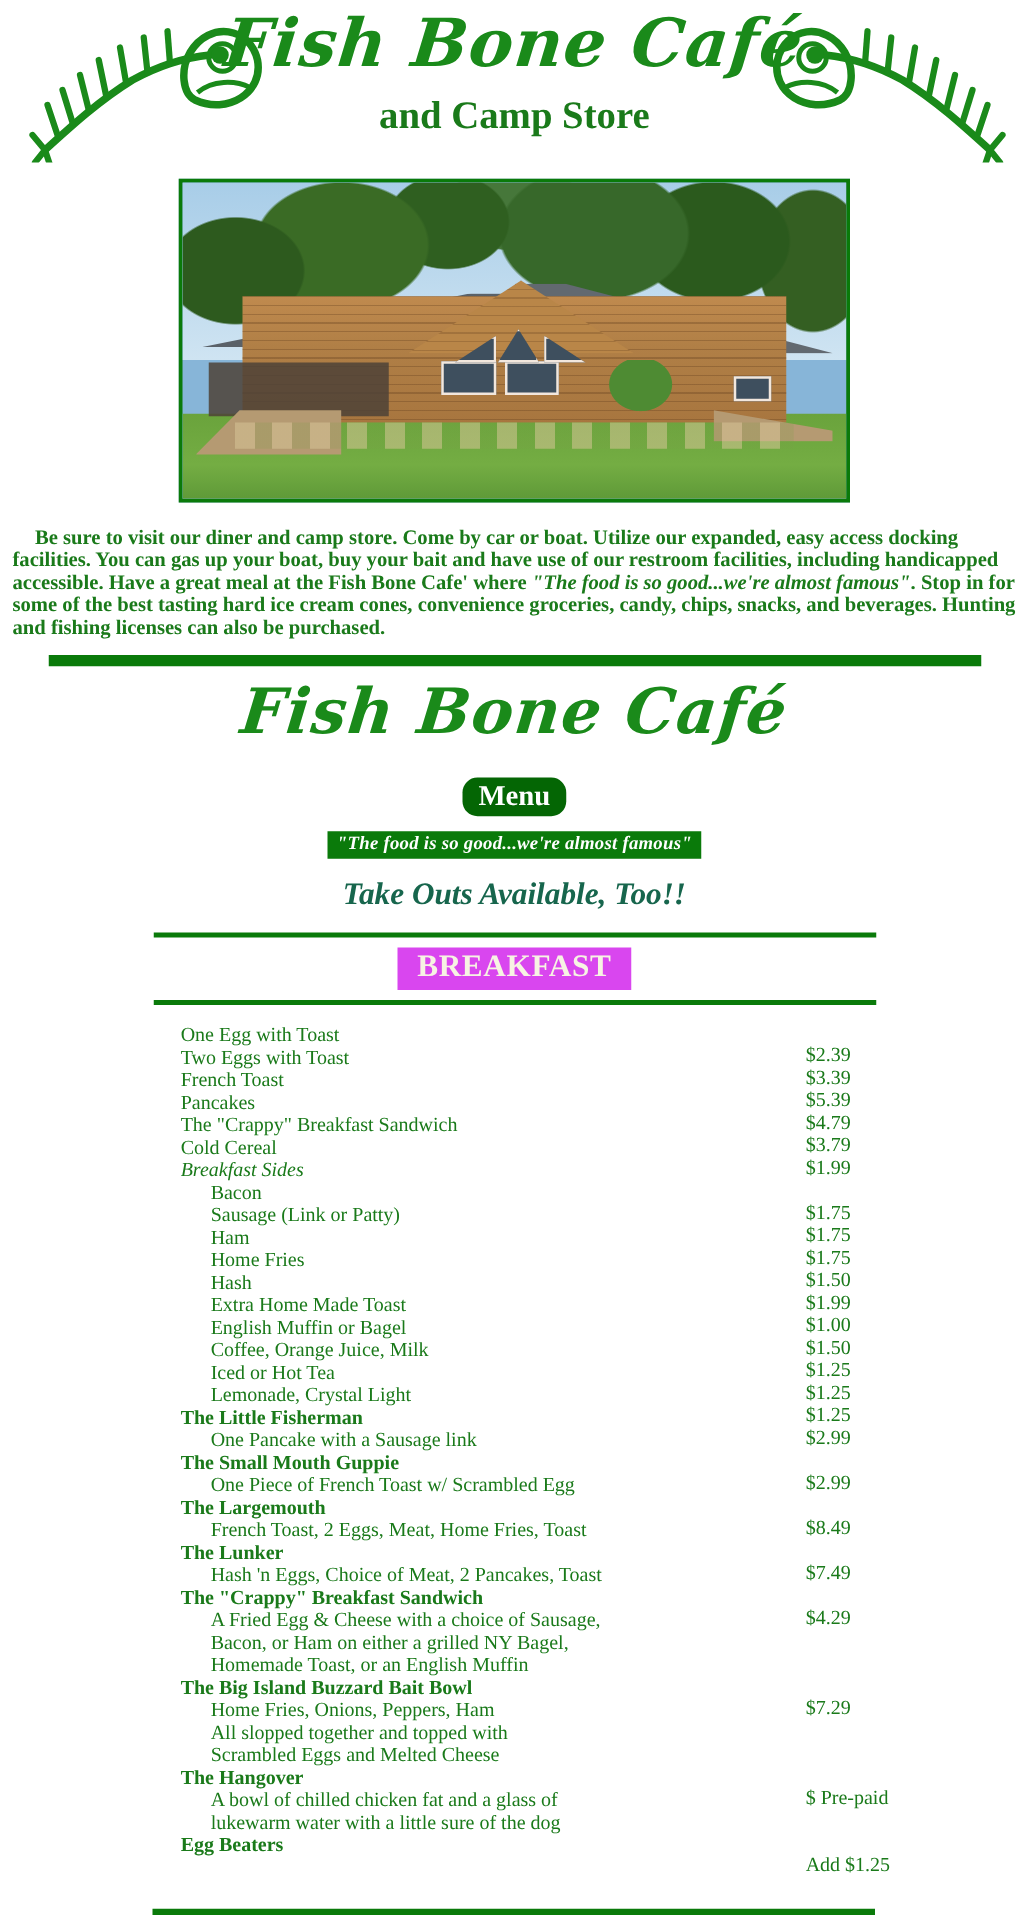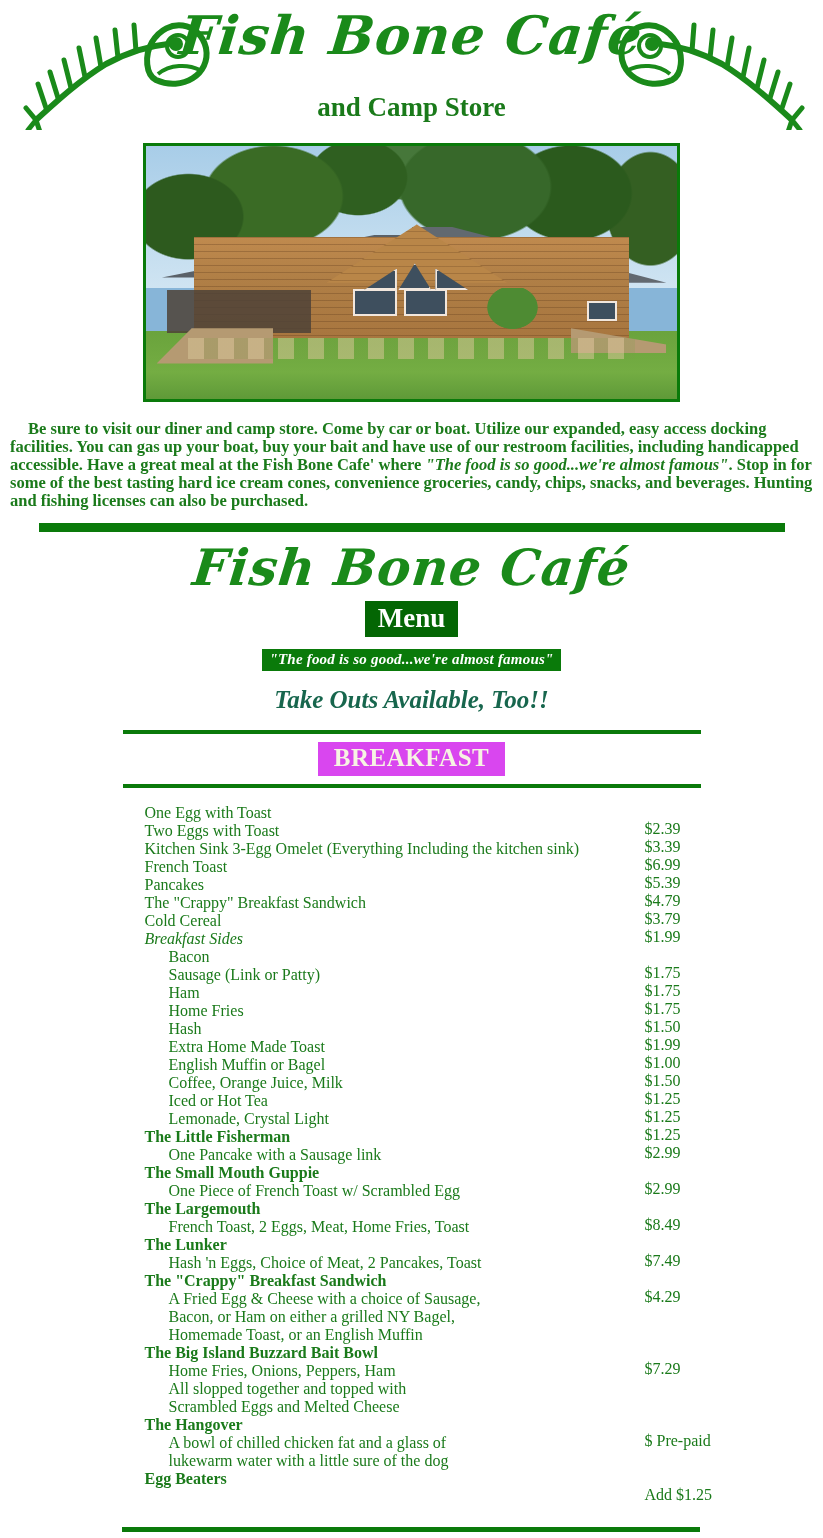--- a/index.html
+++ b/index.html
@@ -48,24 +48,24 @@
     font-style: italic;
     font-weight: bold;
     font-size: 53px;
     line-height: 1.05;
     color: #1a8a1a;
     letter-spacing: 1px;
     transform: skewX(-6deg);
     display: inline-block;
   }
   .camp-store {
-    margin-top: 28px;
+    margin-top: 10px;
     font-family: "Liberation Serif", "DejaVu Serif", serif;
     font-weight: bold;
-    font-size: 27px;
+    font-size: 31px;
     color: #1a7a1a;
   }
 
   
   .photo-wrap {
     text-align: center;
     margin-top: 7px;
   }
   .photo {
     display: inline-block;
@@ -198,23 +198,24 @@
     color: #1a8a1a;
     transform: skewX(-6deg);
     display: inline-block;
     letter-spacing: 1px;
   }
   .badge-menu {
     display: inline-block;
     background: #046604;
     color: #ffffff;
     font-weight: bold;
-    font-size: 27px;
+    font-size: 23px;
     padding: 2px 13px 3px 13px;
-    margin-top: 4px;
+    margin-top: 24px;
+    border-radius: 12px;
   }
   .badge-quote {
     display: inline-block;
     background: #0a7a0a;
     color: #ffffff;
     font-weight: bold;
     font-style: italic;
     font-size: 15px;
     padding: 2px 7px 3px 7px;
     margin-top: 12px;
@@ -391,21 +392,20 @@
 
 <div class="rule"></div>
 <div class="section-banner-wrap">
   <span class="section-banner">BREAKFAST</span>
 </div>
 <div class="rule2"></div>
 
 <div class="menu-body">
     <div class="row lvl0"><span class="name">One Egg with Toast</span><span class="price">$2.39</span></div>
     <div class="row lvl0"><span class="name">Two Eggs with Toast</span><span class="price">$3.39</span></div>
-    <div class="row lvl0"><span class="name">Kitchen Sink 3-Egg Omelet (Everything Including the kitchen sink)</span><span class="price">$6.99</span></div>
     <div class="row lvl0"><span class="name">French Toast</span><span class="price">$5.39</span></div>
     <div class="row lvl0"><span class="name">Pancakes</span><span class="price">$4.79</span></div>
     <div class="row lvl0"><span class="name">The "Crappy" Breakfast Sandwich</span><span class="price">$3.79</span></div>
     <div class="row lvl0"><span class="name">Cold Cereal</span><span class="price">$1.99</span></div>
     <div class="row lvl0 italic"><span class="name">Breakfast Sides</span></div>
     <div class="row lvl2"><span class="name">Bacon</span><span class="price">$1.75</span></div>
     <div class="row lvl2"><span class="name">Sausage (Link or Patty)</span><span class="price">$1.75</span></div>
     <div class="row lvl2"><span class="name">Ham</span><span class="price">$1.75</span></div>
     <div class="row lvl2"><span class="name">Home Fries</span><span class="price">$1.50</span></div>
     <div class="row lvl2"><span class="name">Hash</span><span class="price">$1.99</span></div>

